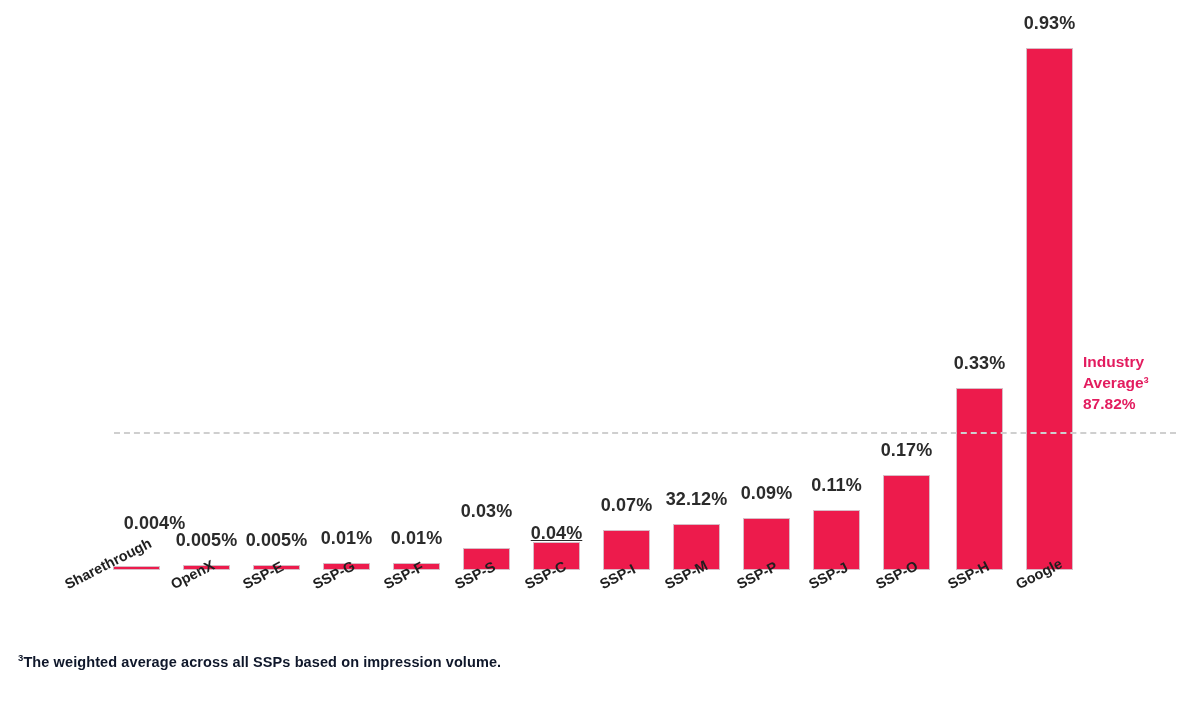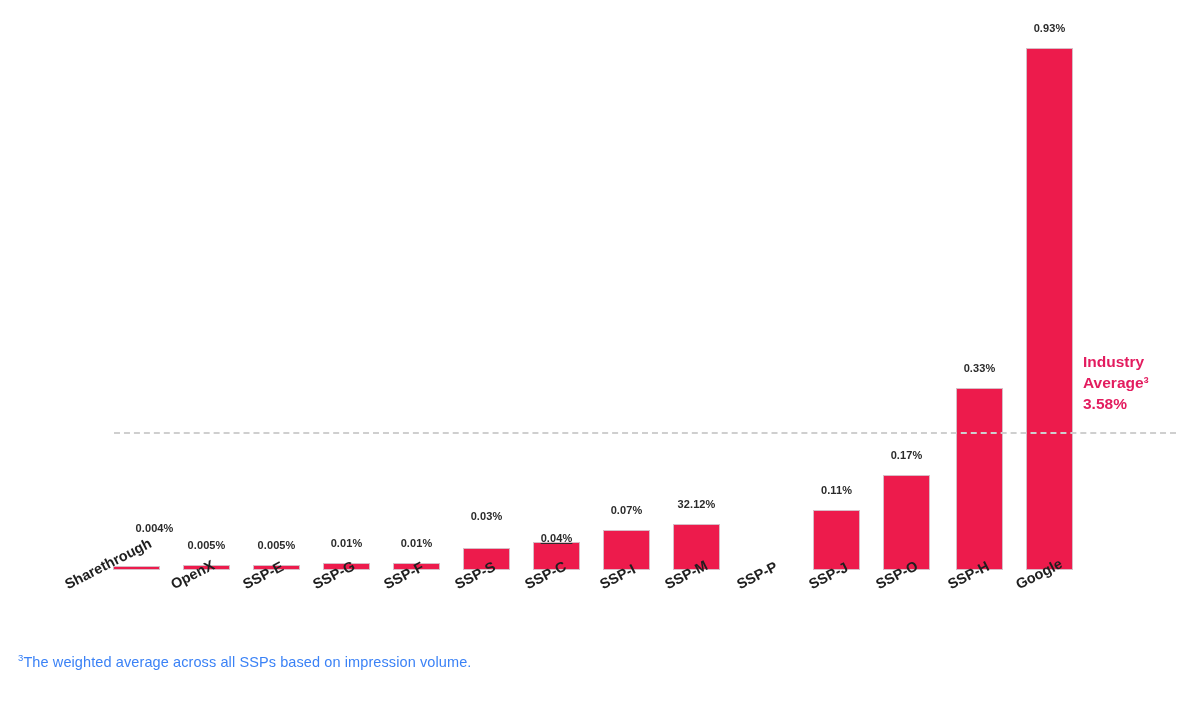--- a/index.html
+++ b/index.html
@@ -46,21 +46,21 @@
     background: #ED1B4C;
     border: 1px solid #d8bcc6;
     box-sizing: border-box;
   }
 
   .bar-value {
     position: absolute;
     left: 50%;
     transform: translateX(-50%);
     white-space: nowrap;
-    font-size: 11px;
+    font-size: 18px;
     font-weight: bold;
     color: #2b2b2b;
     letter-spacing: 0.1px;
   }
 
   .x-labels {
     position: absolute;
     left: 0;
     top: 570px;
     width: 1200px;
@@ -98,22 +98,23 @@
     font-weight: bold;
     line-height: 1.35;
   }
   .avg-annotation div { white-space: nowrap; }
 
   .footnote {
     position: absolute;
     left: 18px;
     top: 652px;
     font-size: 14.5px;
-    color: #3b82f6;
+    color: #0f172a;
     letter-spacing: 0.1px;
+    font-weight: bold;
   }
   .footnote sup {
     font-size: 9.5px;
     vertical-align: super;
   }
 </style>
 </head>
 <body>
 
 <div id="chart-root">
@@ -158,20 +159,24 @@
     <div class="bar-group" style="left:603px;">
       <div class="bar" style="height:40px;"></div>
       <div class="bar-value" style="bottom:54px;">0.07%</div>
     </div>
 
     <div class="bar-group" style="left:673px;">
       <div class="bar" style="height:46px;"></div>
       <div class="bar-value" style="bottom:60px;">32.12%</div>
     </div>
 
+    <div class="bar-group" style="left:743px;">
+      <div class="bar" style="height:52px;"></div>
+      <div class="bar-value" style="bottom:66px;">0.09%</div>
+    </div>
 
     <div class="bar-group" style="left:813px;">
       <div class="bar" style="height:60px;"></div>
       <div class="bar-value" style="bottom:74px;">0.11%</div>
     </div>
 
     <div class="bar-group" style="left:883px;">
       <div class="bar" style="height:95px;"></div>
       <div class="bar-value" style="bottom:109px;text-align:right;">0.17%</div>
     </div>
@@ -186,21 +191,21 @@
       <div class="bar-value" style="bottom:536px;">0.93%</div>
     </div>
 
   </div>
 
   <div class="avg-line"></div>
 
   <div class="avg-annotation">
     <div>Industry</div>
     <div>Average³</div>
-    <div>3.58%</div>
+    <div>87.82%</div>
   </div>
 
   <div class="x-labels">
     <div class="x-label" style="left:62px;">Sharethrough</div>
     <div class="x-label" style="left:168px;">OpenX</div>
     <div class="x-label" style="left:240px;">SSP-E</div>
     <div class="x-label" style="left:310px;">SSP-G</div>
     <div class="x-label" style="left:381px;">SSP-F</div>
     <div class="x-label" style="left:452px;">SSP-S</div>
     <div class="x-label" style="left:522px;">SSP-C</div>

